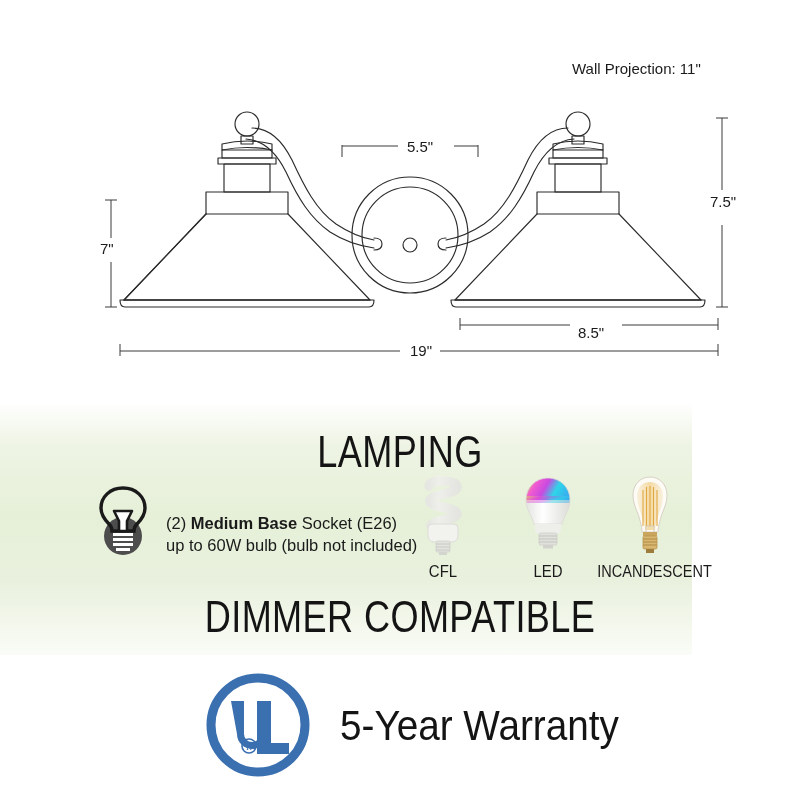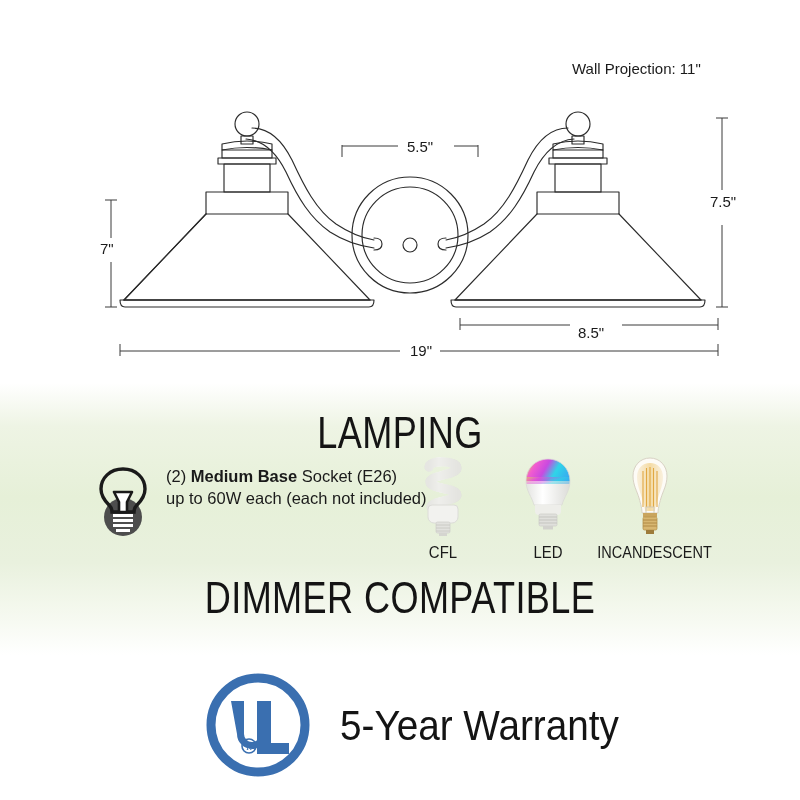--- a/index.html
+++ b/index.html
@@ -43,22 +43,22 @@
   }
   #dim-55-label { left: 403px; top: 138px; }
   #dim-75-label { left: 706px; top: 193px; }
   #dim-7-label  { left: 96px;  top: 240px; }
   #dim-85-label { left: 574px; top: 324px; }
   #dim-19-label { left: 406px; top: 342px; }
 
   
   #lamping-section {
     position: absolute;
-    left: 0; top: 383px;
-    width: 800px; height: 272px;
+    left: 0; top: 402px;
+    width: 692px; height: 272px;
     background: linear-gradient(to bottom,
        #ffffff 0%,
        #eef4e4 16%,
        #e6f0d8 42%,
        #e9f1de 66%,
        #f7faf2 88%,
        #ffffff 100%);
   }
 
   .band-heading {
@@ -80,21 +80,21 @@
     top: 192px;
     font-size: 44px;
     line-height: 46px;
   }
 
   
   #socket-block {
     position: absolute;
     left: 92px; top: 82px;
     display: flex;
-    align-items: flex-start;
+    align-items: flex-end;
   }
   #socket-icon { width: 62px; height: 72px; flex: 0 0 auto; }
   #socket-text {
     margin-left: 12px;
     font-family: "Liberation Sans Narrow", "Liberation Sans", sans-serif;
     font-size: 16.5px;
     line-height: 22px;
     color: #1a1a1a;
     white-space: nowrap;
   }
@@ -265,21 +265,21 @@
         <rect x="21" y="49" width="20" height="3.0"></rect>
         <rect x="21" y="54" width="20" height="3.0"></rect>
         <rect x="21" y="59" width="20" height="3.0"></rect>
         <rect x="24" y="64" width="14" height="3.0"></rect>
       </g>
     </svg>
     <div id="socket-text">
       <div>
         <span>(2) </span><b>Medium Base</b><span> Socket (E26)</span>
       </div>
-      <div>up to 60W each (each not included)</div>
+      <div>up to 60W bulb (bulb not included)</div>
     </div>
   </div>
 
   <div class="bulb-item" id="bulb-led">
     <svg class="bulb-art" viewBox="0 0 60 84">
       <defs>
         <linearGradient id="rgbtop" x1="0" y1="0" x2="1" y2="0.25">
           <stop offset="0%" stop-color="#46d86a"></stop>
           <stop offset="18%" stop-color="#d6ed3e"></stop>
           <stop offset="36%" stop-color="#f25bd0"></stop>

